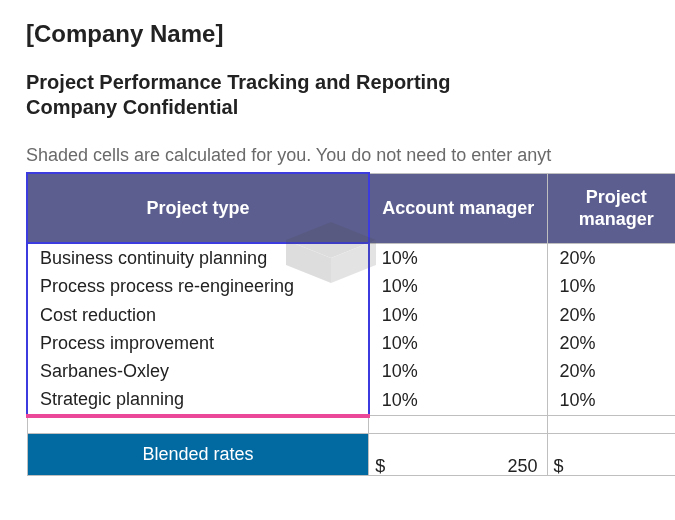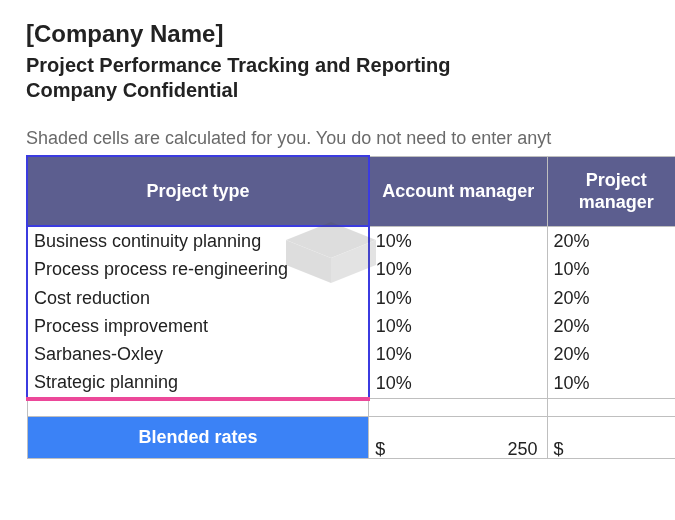--- a/index.html
+++ b/index.html
@@ -8,21 +8,21 @@
     padding: 20px 20px 20px 26px;
     font-family: Arial, Helvetica, sans-serif;
     background: #fff;
     color: #222;
     width: 675px;
     overflow: hidden;
   }
   .company-name {
     font-size: 24px;
     font-weight: bold;
-    margin-bottom: 6px;
+    margin-bottom: 23px;
   }
   .title-line {
     font-size: 20px;
     font-weight: bold;
     margin-bottom: 2px;
   }
   .instruction {
     font-size: 18px;
     color: #6a6a6a;
     margin-top: 26px;
@@ -46,21 +46,21 @@
     line-height: 1.25;
   }
   th.project-type-header {
     width: 326px;
     border: 2px solid #3b3be0;
   }
   th.col2 { width: 170px; }
   th.col3 { width: 132px; }
   td {
     font-size: 18px;
-    padding: 2px 6px;
+    padding: 2px 12px;
     border-left: 1px solid #bfbfbf;
     border-right: 1px solid #bfbfbf;
     line-height: 1.35;
     vertical-align: middle;
   }
   td.ptype {
     text-align: left;
     border-left: 2px solid #3b3be0;
     border-right: 2px solid #3b3be0;
   }
@@ -69,23 +69,23 @@
   tr.last-data td.ptype { border-bottom: 4px solid #ec4899; }
   td.num { text-align: left; }
   tr.spacer td {
     height: 18px;
     border-top: none;
     border-bottom: none;
     background: #fff;
   }
   tr.spacer td:first-child { border-left: 1px solid #bfbfbf; }
   tr.blended td {
-    background: #3b82f6;
+    background: #0369a1;
     color: #fff;
-    font-weight: bold;
+    font-weight: normal;
     font-size: 18px;
     padding: 8px 6px;
     border: 1px solid #bfbfbf;
   }
   tr.blended td.blabel { text-align: center; }
   tr.blended td.rate {
     text-align: left;
     position: relative;
     color: #222;
     background: #fff;

